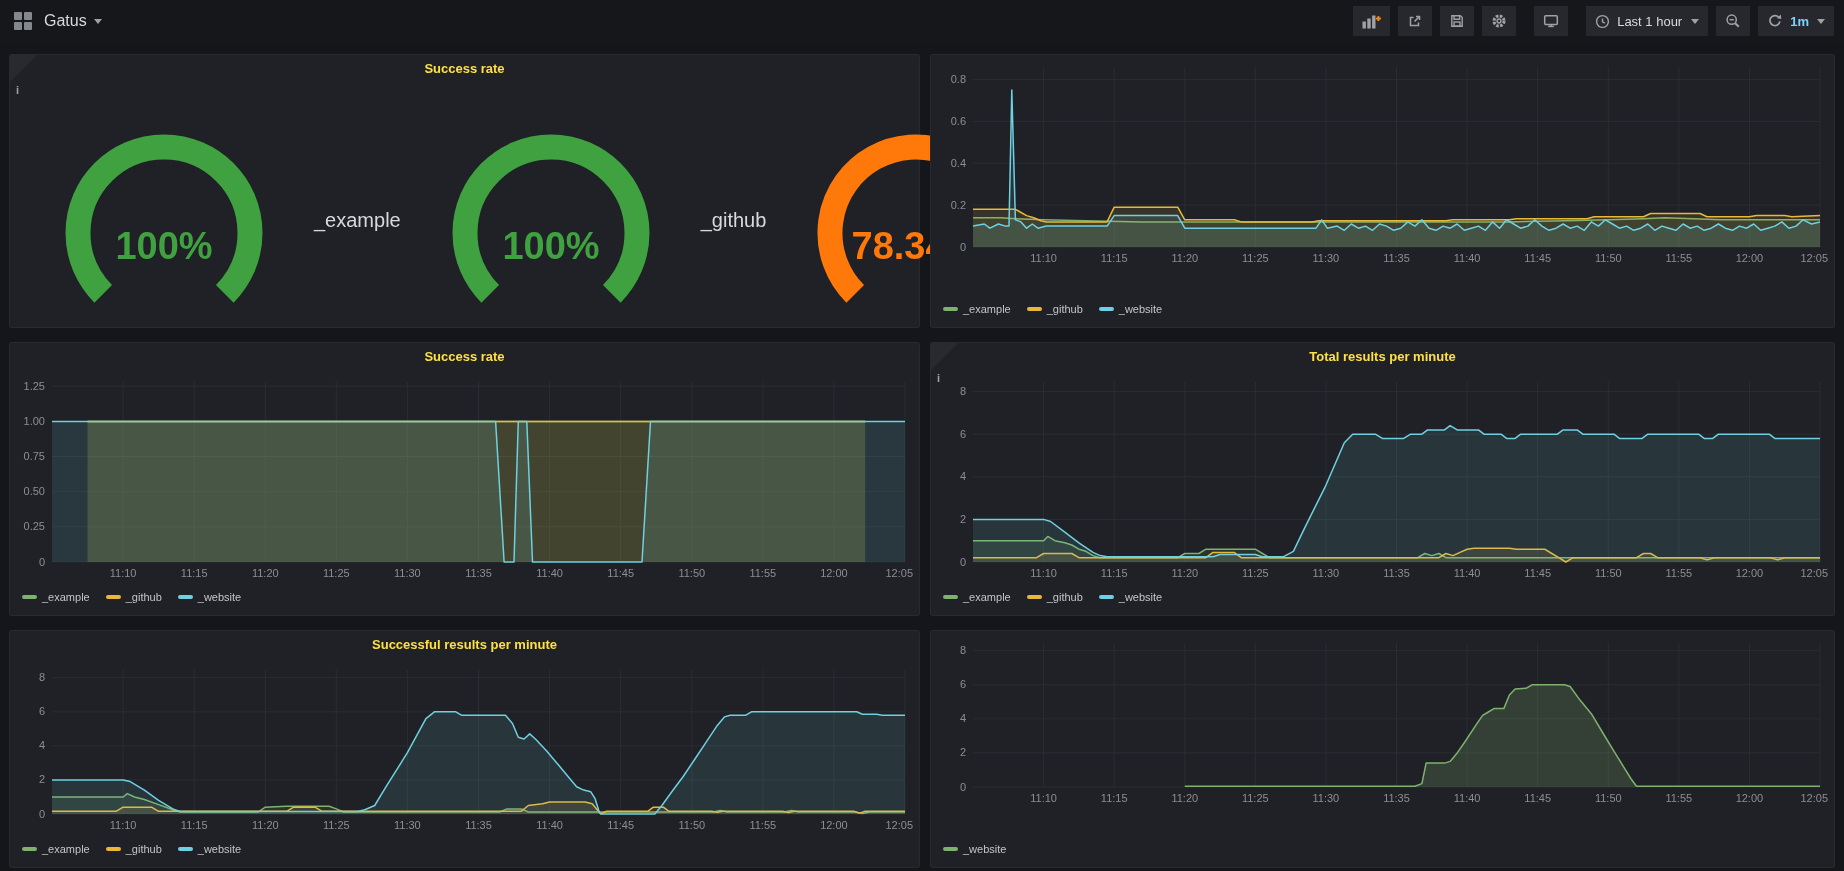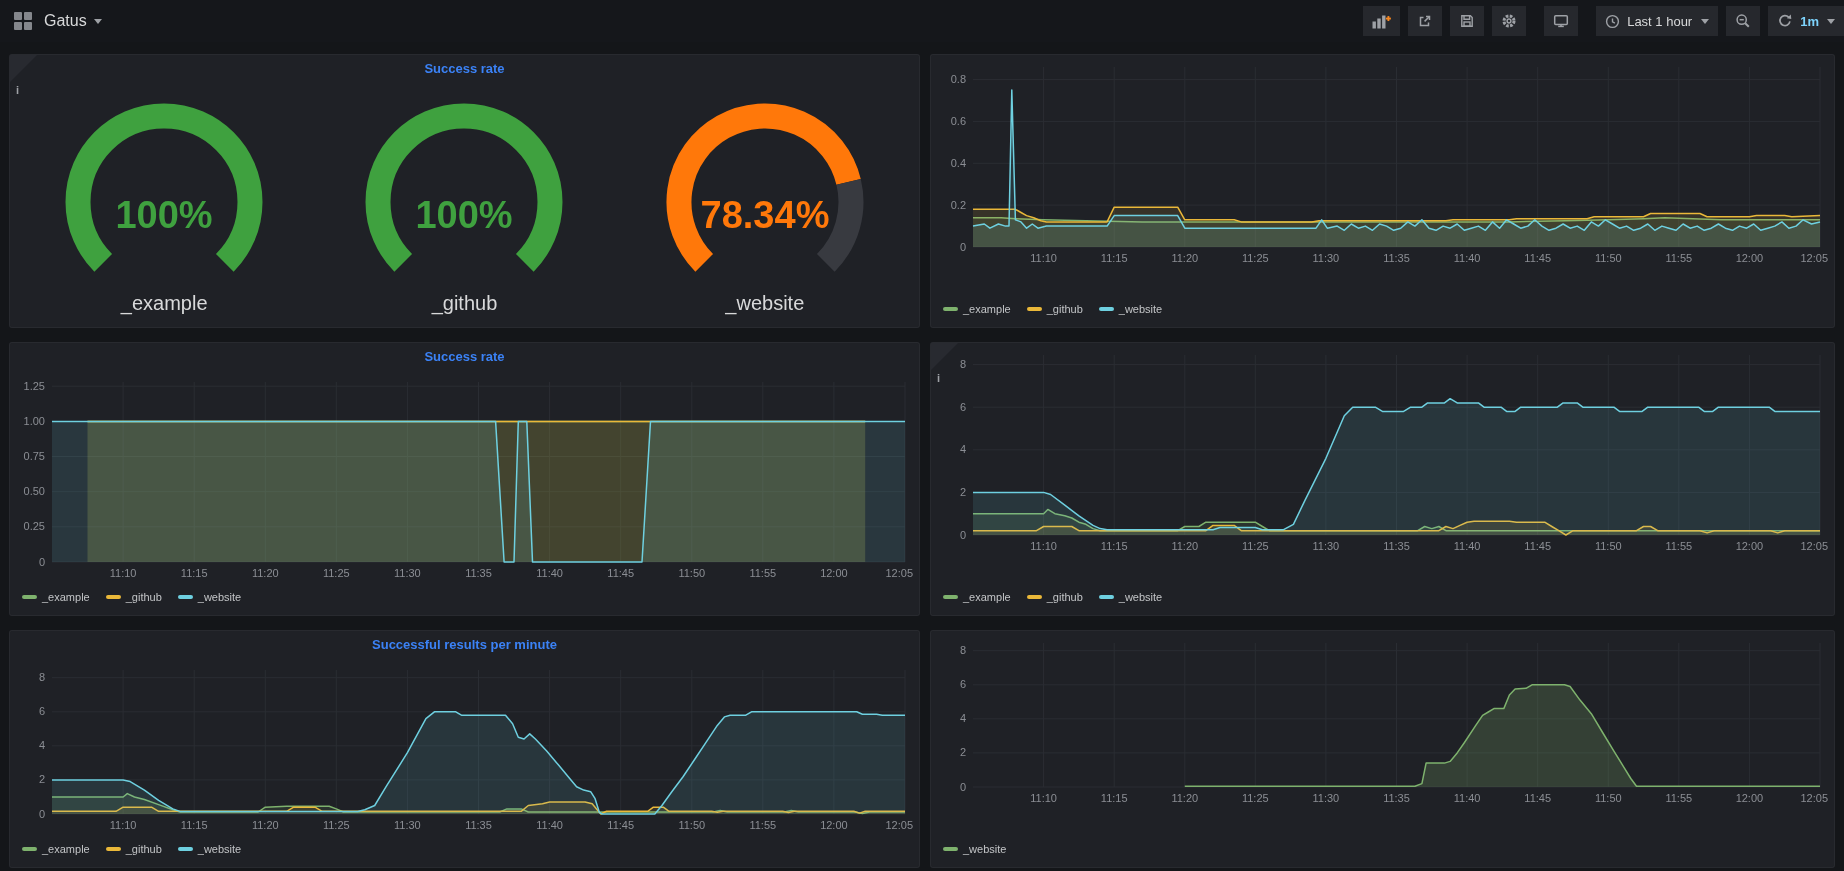--- a/index.html
+++ b/index.html
@@ -3,51 +3,51 @@
 <meta charset="utf-8">
 <style>
   html,body{margin:0;padding:0;}
   body{
     width:1844px;height:871px;overflow:hidden;
     background:#141619;
     font-family:"Liberation Sans",sans-serif;
   }
   
   .navbar{height:42px;display:flex;align-items:center;justify-content:space-between;
-    padding:0 0 0 14px;background:#15171b;}
+    padding:0 10px 0 14px;background:#15171b;}
   .nav-left{display:flex;align-items:center;}
   .grid-icon{display:grid;grid-template-columns:8px 8px;grid-template-rows:8px 8px;gap:2px;margin-right:12px;cursor:pointer;}
   .grid-icon span{background:#84878c;border-radius:1px;}
   .nav-title{color:#d8d9da;font-size:16px;cursor:pointer;}
   .caret{width:0;height:0;border-left:4px solid transparent;border-right:4px solid transparent;
     border-top:5px solid #9ea1a6;display:inline-block;margin-left:7px;}
   .nav-right{display:flex;align-items:center;gap:8px;}
   .nav-btn{height:30px;min-width:34px;padding:0 9px;background:#26282d;border:none;border-radius:0;
     display:flex;align-items:center;justify-content:center;gap:7px;color:#d8d9da;font-size:13px;cursor:pointer;}
   .nav-btn svg{display:block;}
   .mlg{margin-left:10px;}
   .accent{color:#7dd3fc;font-weight:700;}
   
   .dash{padding:12px 9px 0;display:grid;grid-template-columns:911px 905px;
     grid-template-rows:274px 274px 238px;gap:14px 10px;height:817px;overflow:hidden;}
   .panel{background:#1f2126;border:1px solid rgba(255,255,255,0.045);border-radius:3px;
     position:relative;display:flex;flex-direction:column;box-sizing:border-box;}
-  .panel-header{height:27px;line-height:27px;text-align:center;color:#3b82f6;
+  .panel-header{height:27px;line-height:27px;text-align:center;color:#fde047;
     font-size:13px;font-weight:600;flex:none;cursor:pointer;}
   .panel-body{flex:1;display:flex;flex-direction:column;min-height:0;}
   .chart{flex:1;min-height:0;cursor:crosshair;}
   .legend{height:26px;display:flex;align-items:center;gap:16px;padding:0 0 5px 12px;flex:none;}
   .legend-item{display:flex;align-items:center;gap:5px;color:#c3c5c7;font-size:11px;cursor:pointer;}
   .legend-dash{width:15px;height:4px;border-radius:2px;display:inline-block;}
   .corner{position:absolute;top:0;left:0;width:0;height:0;
     border-top:27px solid #282a30;border-right:27px solid transparent;z-index:2;cursor:pointer;}
   .corner i{position:absolute;top:2px;left:6px;font-style:normal;color:#9ea1a6;font-size:11px;font-weight:700;}
   
   .gauges{flex:1;display:flex;align-items:flex-end;padding:0 4px 4px;}
-  .gauge{flex:1;display:flex;flex-direction:column;align-items:center;text-align:right;}
+  .gauge{flex:1;display:flex;flex-direction:row;align-items:center;text-align:right;}
   .gauge-label{color:#d8d9da;font-size:20px;margin-top:0px;padding-bottom:8px;}
   .tick{font-size:11px;fill:#8b8e94;font-family:"Liberation Sans",sans-serif;}
 </style>
 </head>
 <body>
 
 <div class="navbar">
   <div class="nav-left">
     <span class="grid-icon">
         <span></span>
@@ -278,20 +278,21 @@
             <span>_website</span>
           </span>
         </div>
     </div>
   </div>
 
   <div class="panel">
     <div class="corner">
         <i>i</i>
       </div>
+    <div class="panel-header">Total results per minute</div>
     <div class="panel-body">
       <div class="chart"><svg width="903" height="214">
             <line x1="42" y1="192" x2="889" y2="192" stroke="#2a2d33"></line>
             <text x="35" y="195.5" text-anchor="end" class="tick">0</text>
             <line x1="42" y1="149.4" x2="889" y2="149.4" stroke="#2a2d33"></line>
             <text x="35" y="152.9" text-anchor="end" class="tick">2</text>
             <line x1="42" y1="106.8" x2="889" y2="106.8" stroke="#2a2d33"></line>
             <text x="35" y="110.3" text-anchor="end" class="tick">4</text>
             <line x1="42" y1="64.2" x2="889" y2="64.2" stroke="#2a2d33"></line>
             <text x="35" y="67.7" text-anchor="end" class="tick">6</text>

